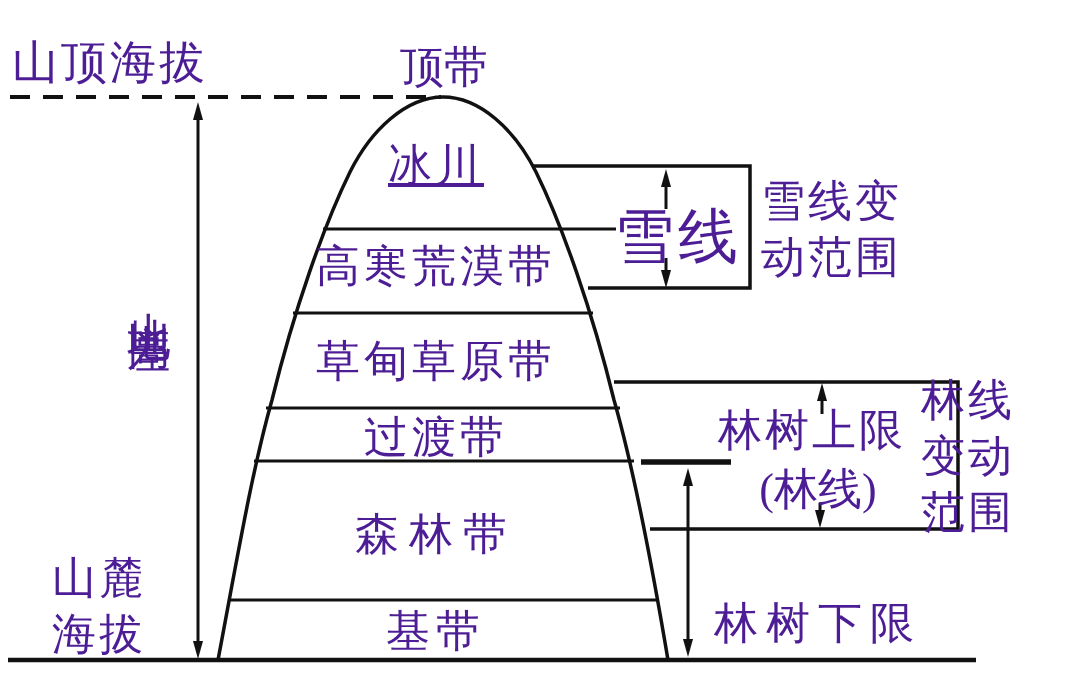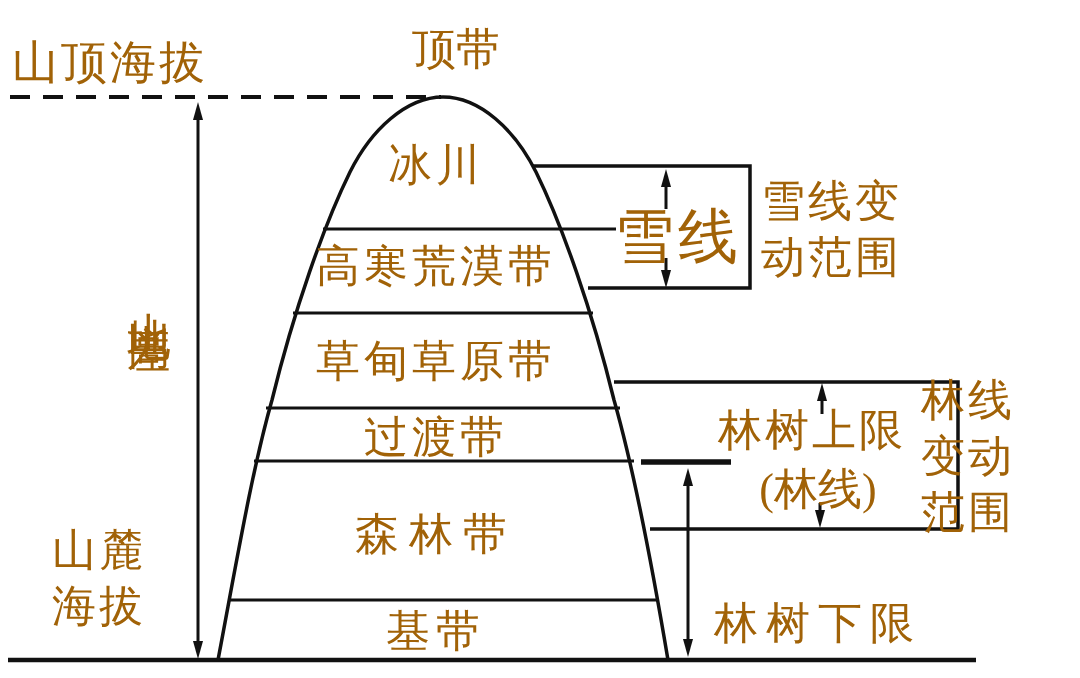--- a/index.html
+++ b/index.html
@@ -2,21 +2,21 @@
 <html><head>
 <meta charset="utf-8">
 <style>
   html,body{margin:0;padding:0;background:#ffffff;}
   #stage{
     position:relative;width:1080px;height:678px;background:#ffffff;
     font-family:"Liberation Serif","DejaVu Serif",serif;color:#111;
     overflow:hidden;
   }
   #diagram-svg{position:absolute;left:0;top:0;width:1080px;height:678px;}
-  .lbl{position:absolute;white-space:nowrap;font-size:44px;line-height:1.0;color:#a16207;}
+  .lbl{position:absolute;white-space:nowrap;font-size:44px;line-height:1.0;color:#4c1d95;}
   .zone{left:283px;width:306px;text-align:center;letter-spacing:4px;}
   .stack{line-height:56px;}
   .vertical{
     writing-mode:vertical-rl;text-orientation:upright;
     font-size:43px;letter-spacing:6px;line-height:1.0;
   }
 </style>
 </head>
 <body>
 
@@ -72,28 +72,28 @@
       <line x1="688" y1="483" x2="688" y2="642" stroke="#111" stroke-width="3"></line>
       <polygon points="688,468 683,486 693,486" fill="#111"></polygon>
       <polygon points="688,657 683,639 693,639" fill="#111"></polygon>
     </g>
   </svg>
 
   <div class="lbl" style="left:12px;top:40px;font-size:46px;letter-spacing:3px;">山顶海拔</div>
 
   <div class="lbl vertical" style="left:128px;top:278px;">山地高差</div>
 
-  <div class="lbl stack" style="left:52px;top:523px;letter-spacing:3px;">
+  <div class="lbl stack" style="left:52px;top:551px;letter-spacing:3px;">
     <div>山麓</div>
     <div>海拔</div>
   </div>
 
-  <div class="lbl" style="left:400px;top:28px;width:100px;text-align:right;">顶带</div>
+  <div class="lbl" style="left:400px;top:46px;width:100px;text-align:left;">顶带</div>
 
-  <div class="lbl zone" style="top:144px;">冰川</div>
+  <div class="lbl zone" style="top:144px;text-decoration:underline;">冰川</div>
   <div class="lbl zone" style="top:245px;">高寒荒漠带</div>
   <div class="lbl zone" style="top:340px;">草甸草原带</div>
   <div class="lbl zone" style="top:416px;">过渡带</div>
   <div class="lbl zone" style="top:513px;letter-spacing:10px;">森林带</div>
   <div class="lbl zone" style="top:610px;letter-spacing:6px;">基带</div>
 
   <div class="lbl" style="left:614px;top:207px;font-size:60px;letter-spacing:4px;">雪线</div>
 
   <div class="lbl stack" style="left:761px;top:174px;letter-spacing:3px;">
     <div>雪线变</div>

